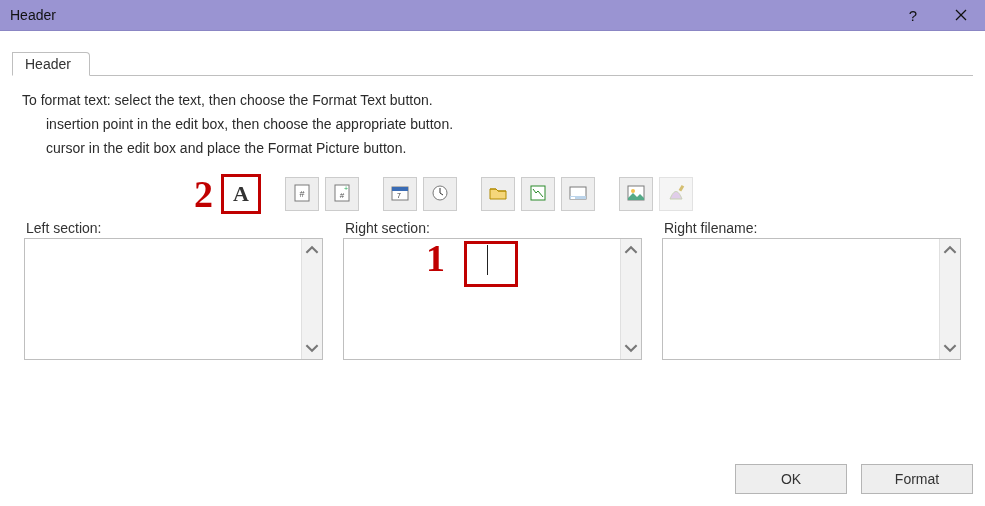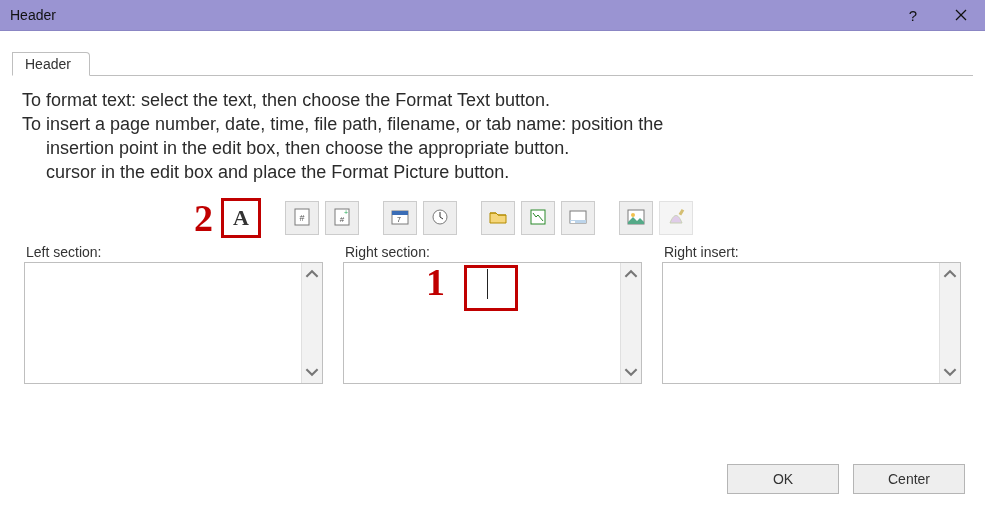--- a/index.html
+++ b/index.html
@@ -5,40 +5,40 @@
   html,body{margin:0;padding:0;font-family:"Segoe UI",Tahoma,Verdana,sans-serif;font-size:14px;color:#333;background:#f0f0f0;}
   .window{width:985px;height:506px;background:#fff;position:relative;box-sizing:border-box;}
   .titlebar{background:#9a94d2;height:30px;display:flex;align-items:center;justify-content:space-between;padding:0 0 0 10px;border-bottom:1px solid #8b86c4;}
   .titlebar-title{color:#111;font-size:14px;}
   .titlebar-controls{display:flex;height:100%;}
   .titlebar-btn{width:48px;height:30px;display:flex;align-items:center;justify-content:center;font-size:15px;color:#111;cursor:pointer;}
   .close-btn svg{width:12px;height:12px;}
   .tab-strip{margin:18px 0 0 12px;height:26px;display:flex;align-items:flex-end;}
   .tab{border:1px solid #bfbfbf;border-bottom:1px solid #fff;background:#fff;padding:3px 18px 3px 12px;position:relative;top:1px;border-radius:0 4px 0 0;font-size:14px;}
   .panel{border-top:1px solid #bfbfbf;margin:0 12px 0 12px;padding:12px 10px 10px 10px;}
-  .instr{line-height:24px;font-size:18px;color:#2b2b2b;}
+  .instr{line-height:24px;font-size:14px;color:#2b2b2b;}
   .instr .indent{padding-left:24px;}
   .toolbar{margin:14px 0 6px 0;display:flex;align-items:center;}
   .callout-num{font-family:"Times New Roman",serif;font-weight:bold;color:#c00000;font-size:38px;line-height:1;margin-right:8px;}
   .callout-num.two{margin-left:172px;}
   .tool-btn{width:34px;height:34px;background:#eee;border:1px solid #ccc;display:flex;align-items:center;justify-content:center;margin-right:6px;cursor:pointer;box-sizing:border-box;}
   .tool-btn svg{width:20px;height:20px;}
   .tool-gap{width:18px;}
   .tool-btn.highlight{border:3px solid #c00000;width:40px;height:40px;background:#fff;}
   .sections{display:flex;gap:20px;margin-top:6px;padding:0 2px;}
   .section{flex:1;display:flex;flex-direction:column;}
   .section-label{font-size:14px;margin-left:2px;margin-bottom:2px;}
   .section-box{border:1px solid #bfbfbf;height:120px;position:relative;background:#fff;display:flex;}
   .section-text{flex:1;padding:4px;}
   .scroll{width:20px;background:#f2f2f2;border-left:1px solid #e0e0e0;display:flex;flex-direction:column;justify-content:space-between;align-items:center;padding:4px 0;}
   .scroll-arrow{width:14px;height:14px;color:#777;cursor:pointer;}
   .callout-box{position:absolute;left:120px;top:2px;border:3px solid #c00000;width:48px;height:40px;}
   .callout-one{position:absolute;left:82px;top:0;font-family:"Times New Roman",serif;font-weight:bold;color:#c00000;font-size:38px;line-height:1;}
   .caret{position:absolute;left:143px;top:6px;width:1px;height:30px;background:#222;}
-  .footer-btns{position:absolute;right:20px;bottom:12px;display:flex;gap:14px;}
+  .footer-btns{position:absolute;right:12px;bottom:12px;display:flex;gap:14px;}
   .dlg-btn{width:110px;height:28px;border:1px solid #b5b5b5;background:#eee;display:flex;align-items:center;justify-content:center;cursor:pointer;font-size:14px;}
 </style>
 </head>
 <body>
 
 <div class="window">
 
   <div class="titlebar">
     <span class="titlebar-title">Header</span>
     <div class="titlebar-controls">
@@ -59,21 +59,20 @@
   <div class="tab-strip">
     <div class="tab">
       <span>Header</span>
     </div>
   </div>
 
   <div class="panel">
 
     <div class="instr">
       <div>To format text:  select the text, then choose the Format Text button.</div>
-      <div>To insert a page number, date, time, file path, filename, or tab name:  position the</div>
       <div class="indent">insertion point in the edit box, then choose the appropriate button.</div>
       <div class="indent">cursor in the edit box and place the Format Picture button.</div>
     </div>
 
     <div class="toolbar">
       <span class="callout-num two">2</span>
 
       <div class="tool-btn highlight" title="Format Text">
         <span style="font-family:'Times New Roman',serif;font-size:22px;font-weight:bold;color:#333;">A</span>
       </div>
@@ -197,21 +196,21 @@
                   <path d="M1 3l4 4 4-4" fill="none" stroke="#777" stroke-width="1.5"></path>
                 </svg></span>
           </div>
           <span class="callout-one">1</span>
           <div class="callout-box"></div>
           <div class="caret"></div>
         </div>
       </div>
 
       <div class="section">
-        <span class="section-label">Right insert:</span>
+        <span class="section-label">Right filename:</span>
         <div class="section-box">
           <div class="section-text" contenteditable="true" style=""><span></span></div>
           <div class="scroll">
             <span class="scroll-arrow"><svg viewBox="0 0 10 10">
                   <path d="M1 7l4-4 4 4" fill="none" stroke="#777" stroke-width="1.5"></path>
                 </svg></span>
             <span class="scroll-arrow"><svg viewBox="0 0 10 10">
                   <path d="M1 3l4 4 4-4" fill="none" stroke="#777" stroke-width="1.5"></path>
                 </svg></span>
           </div>
@@ -220,17 +219,17 @@
 
     </div>
 
   </div>
 
   <div class="footer-btns">
     <div class="dlg-btn">
       <span>OK</span>
     </div>
     <div class="dlg-btn">
-      <span>Center</span>
+      <span>Format</span>
     </div>
   </div>
 
 </div>
 
 </body></html>

